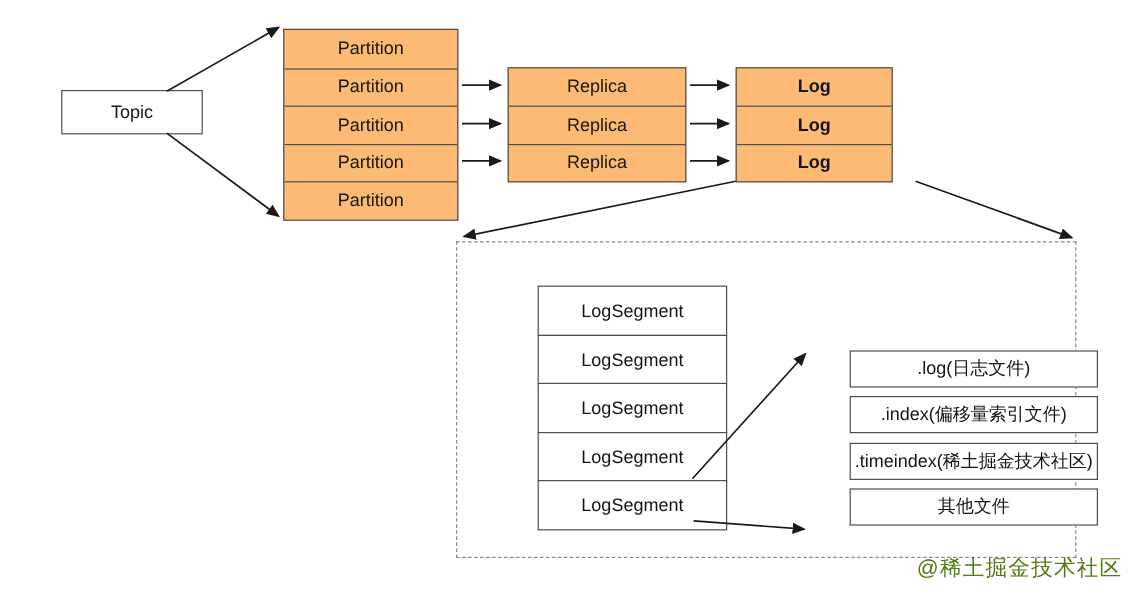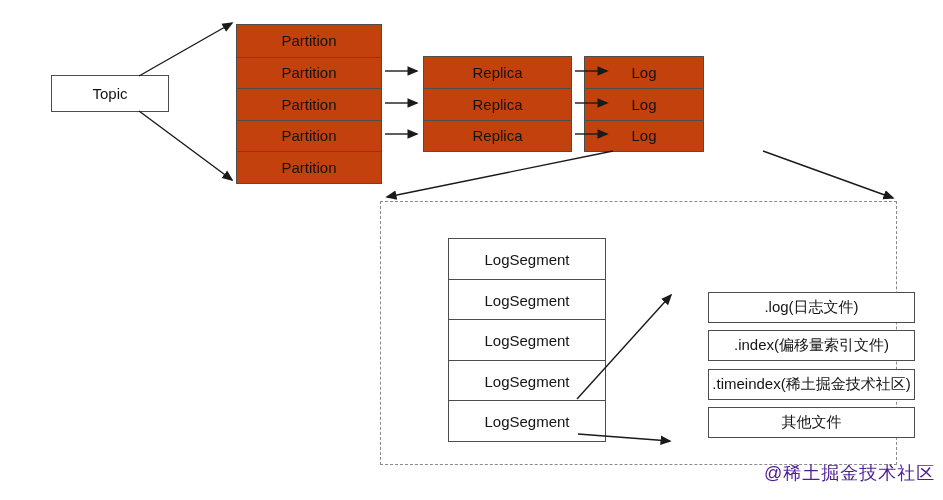--- a/index.html
+++ b/index.html
@@ -13,21 +13,21 @@
     height: 500px;
     background: #ffffff;
     font-family: "Liberation Sans", "DejaVu Sans", sans-serif;
     color: #141414;
     overflow: hidden;
   }
   
   .stack {
     position: absolute;
     border: 1px solid #4d4d4d;
-    background: #c2410c;
+    background: #fdba74;
     box-sizing: border-box;
   }
   .stack .row {
     height: 31.5px;
     display: flex;
     align-items: center;
     justify-content: center;
     font-size: 15px;
     box-sizing: border-box;
   }
@@ -42,21 +42,21 @@
     box-sizing: border-box;
     display: flex;
     align-items: center;
     justify-content: center;
     font-size: 15px;
     margin-left: 31px;
   }
   #topic-box { left: 20px; top: 75px; width: 118px; height: 37px; font-size: 15px; }
   #partition-stack { left: 236px; top: 24px; width: 146px; }
   #replica-stack   { left: 423px; top: 55.5px; width: 149px; }
-  #log-stack       { left: 584px; top: 55.5px; width: 120px; }
+  #log-stack       { left: 613px; top: 55.5px; width: 131px; font-weight: bold; }
   #dashed-box {
     position: absolute;
     left: 380px; top: 201px; width: 517px; height: 264px;
     border: 1px dashed #8a8a8a;
     box-sizing: border-box;
     background: transparent;
   }
   .logseg { left: 417px; width: 158px; height: 42px; }
   #logseg-0 { top: 238px; }
   #logseg-1 { top: 279px; }
@@ -66,21 +66,21 @@
   .filebox { left: 677px; width: 207px; height: 31px; }
   #filebox-0 { top: 292px; }
   #filebox-1 { top: 330px; }
   #filebox-2 { top: 369px; }
   #filebox-3 { top: 407px; }
   #watermark {
     position: absolute;
     left: 764px;
     top: 461px;
     font-size: 18px;
-    color: #4c1d95;
+    color: #4d7c0f;
     letter-spacing: 1px;
     white-space: nowrap;
   }
   #arrow-layer {
     position: absolute;
     left: 0; top: 0;
     width: 943px; height: 500px;
     pointer-events: none;
   }
   #arrow-layer line {

